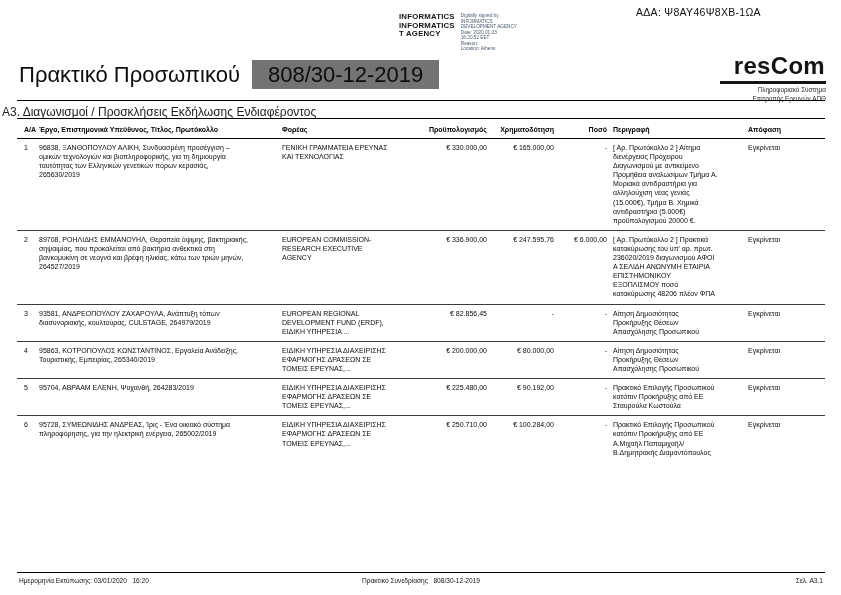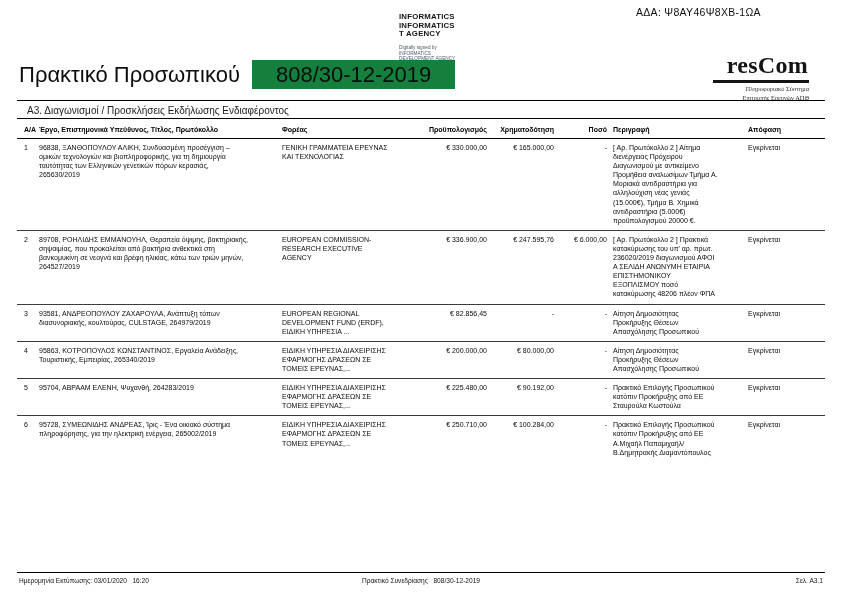--- a/index.html
+++ b/index.html
@@ -3,34 +3,34 @@
 <meta charset="utf-8">
 <style>
   html, body { margin: 0; padding: 0; }
   body {
     width: 841px; height: 595px; background: #ffffff;
     font-family: "Liberation Sans", "DejaVu Sans", sans-serif;
     color: #000; position: relative; overflow: hidden;
   }
   .ada { position: absolute; top: 6px; left: 636px; font-size: 10.5px; letter-spacing: 0.3px; color: #111; text-align: right; }
 
-  .sig-block { position: absolute; top: 13px; left: 399px; display: flex; gap: 6px; align-items: flex-start; flex-direction: column; }
+  .sig-block { position: absolute; top: 13px; left: 399px; display: flex; gap: 6px; align-items: flex-start; }
   .sig-agency { font-size: 7.8px; font-weight: bold; line-height: 1.12; color: #151515; letter-spacing: 0.2px; }
   .sig-stamp { font-size: 4.7px; line-height: 1.18; color: #47586c; }
 
   .title-wrap { position: absolute; top: 62px; left: 19px; font-size: 22px; color: #0d0d0d; white-space: nowrap; }
-  .title-num { background: #15803d; padding: 2px 24px; margin-left: 12px; }
+  .title-num { background: #737373; padding: 2px 16px; margin-left: 12px; }
 
-  .logo-block { position: absolute; top: 52px; right: 32px; text-align: right; font-family: Liberation Serif, serif; }
+  .logo-block { position: absolute; top: 52px; right: 15px; text-align: right; }
   .logo-name { display: inline-block; font-size: 24px; font-weight: bold; color: #141414;
                border-bottom: 3px solid #141414; padding: 0 1px 1px 14px; letter-spacing: 0.3px; }
   .logo-sub { font-size: 6.4px; color: #2b2b2b; margin-top: 2px; line-height: 1.35; }
 
   .rule-top { position: absolute; top: 100px; left: 17px; width: 808px; border-top: 1.4px solid #000; }
-  .section-title { position: absolute; top: 105px; left: 27px; font-size: 10px; color: #1c1c1c; }
+  .section-title { position: absolute; top: 105px; left: 2px; font-size: 12px; color: #1c1c1c; }
 
   .table-wrap { position: absolute; top: 118px; left: 17px; width: 808px; }
   table { width: 808px; border-collapse: collapse; table-layout: fixed; }
   thead td { font-size: 7px; font-weight: bold; vertical-align: bottom;
              border-top: 1.2px solid #000; border-bottom: 1.2px solid #000;
              padding: 7px 2px 5px 0; color: #000; }
   tbody td { font-size: 7px; line-height: 1.3; vertical-align: top;
              border-bottom: 1px solid #3c3c3c; padding: 4px 2px 5px 0; color: #0a0a0a; }
   tbody tr:last-child td { border-bottom: none; }
   .c-num { padding-left: 7px; }

